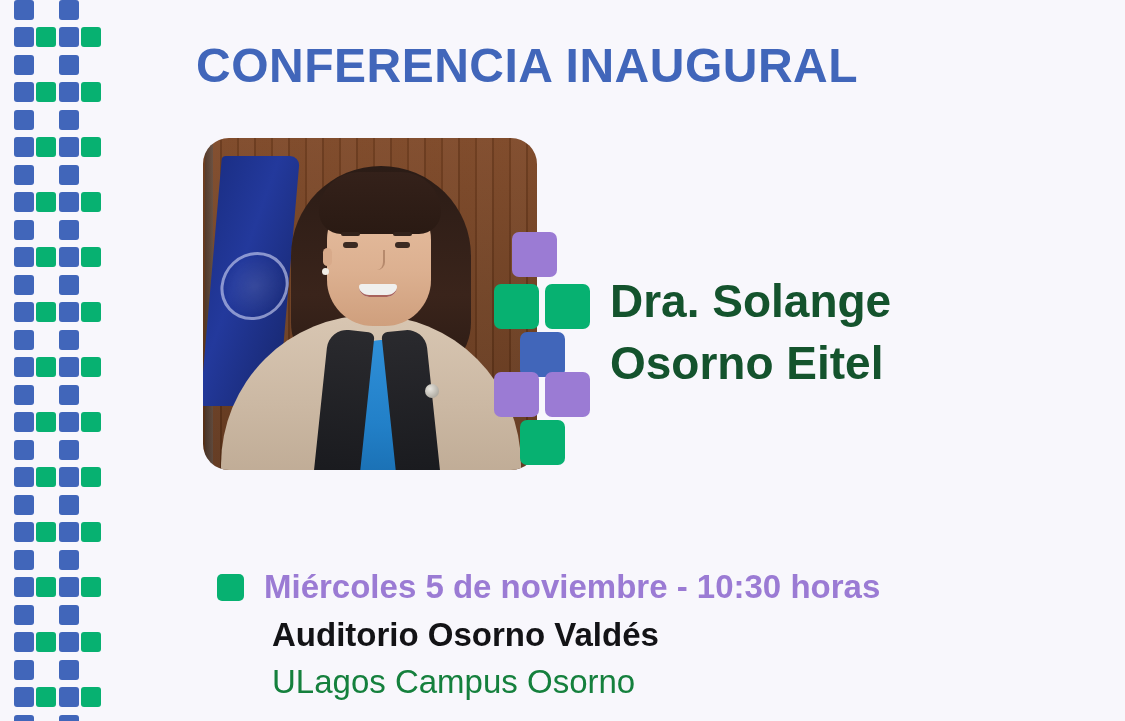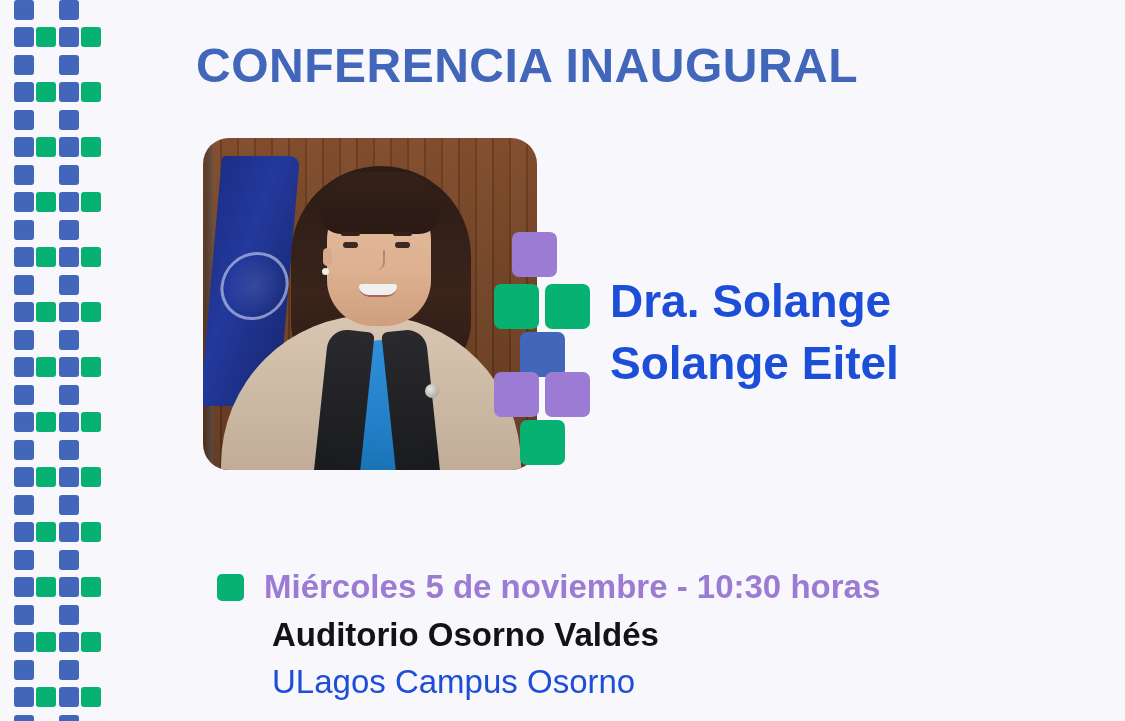--- a/index.html
+++ b/index.html
@@ -144,21 +144,21 @@
   }
 
   
   #deco-cluster{position:absolute;left:494px;top:232px;width:96px;height:212px;}
   .deco-sq{position:absolute;width:45px;height:45px;border-radius:7px;}
 
   
   #speaker-name{
     position:absolute;left:610px;top:270px;
     font-size:46px;font-weight:bold;line-height:1.35;
-    color:#1d4ed8;
+    color:#14532d;
     font-family:"Liberation Sans","DejaVu Sans",sans-serif;
   }
   #speaker-name span{display:block;}
 
   
   #datetime-row{
     position:absolute;left:217px;top:568px;
     display:flex;align-items:center;gap:20px;
   }
   #datetime-bullet{width:27px;height:27px;border-radius:5px;background:#07b171;flex:none;}
@@ -166,21 +166,21 @@
     font-size:33px;font-weight:bold;color:#9b7bd4;white-space:nowrap;
     font-family:"Liberation Sans","DejaVu Sans",sans-serif;
   }
   #venue-name{
     position:absolute;left:272px;top:616px;
     font-size:33px;font-weight:bold;color:#131316;white-space:nowrap;
     font-family:"Liberation Sans","DejaVu Sans",sans-serif;
   }
   #venue-campus{
     position:absolute;left:272px;top:663px;
-    font-size:33px;font-weight:normal;color:#1d4ed8;white-space:nowrap;
+    font-size:33px;font-weight:normal;color:#15803d;white-space:nowrap;
     font-family:"Liberation Sans","DejaVu Sans",sans-serif;
   }
 </style>
 </head>
 <body>
 
 <div id="pattern-strip">
     <div class="pat-sq" style="left: 14px; top: 0px; background: rgb(65, 102, 186);"></div>
     <div class="pat-sq" style="left: 14px; top: 27px; background: rgb(65, 102, 186);"></div>
     <div class="pat-sq" style="left: 14px; top: 55px; background: rgb(65, 102, 186);"></div>
@@ -298,21 +298,21 @@
     <div class="deco-sq" style="left: 0px; top: 52px; background: rgb(7, 177, 113);"></div>
     <div class="deco-sq" style="left: 51px; top: 52px; background: rgb(7, 177, 113);"></div>
     <div class="deco-sq" style="left: 26px; top: 100px; background: rgb(65, 102, 186);"></div>
     <div class="deco-sq" style="left: 0px; top: 140px; background: rgb(155, 123, 212);"></div>
     <div class="deco-sq" style="left: 51px; top: 140px; background: rgb(155, 123, 212);"></div>
     <div class="deco-sq" style="left: 26px; top: 188px; background: rgb(7, 177, 113);"></div>
   </div>
 
 <div id="speaker-name">
   <span>Dra. Solange</span>
-  <span>Solange Eitel</span>
+  <span>Osorno Eitel</span>
 </div>
 
 <div id="datetime-row">
   <div id="datetime-bullet"></div>
   <div id="datetime-text">Miércoles 5 de noviembre - 10:30 horas</div>
 </div>
 <div id="venue-name">Auditorio Osorno Valdés</div>
 <div id="venue-campus">ULagos Campus Osorno</div>
 
 </body></html>

